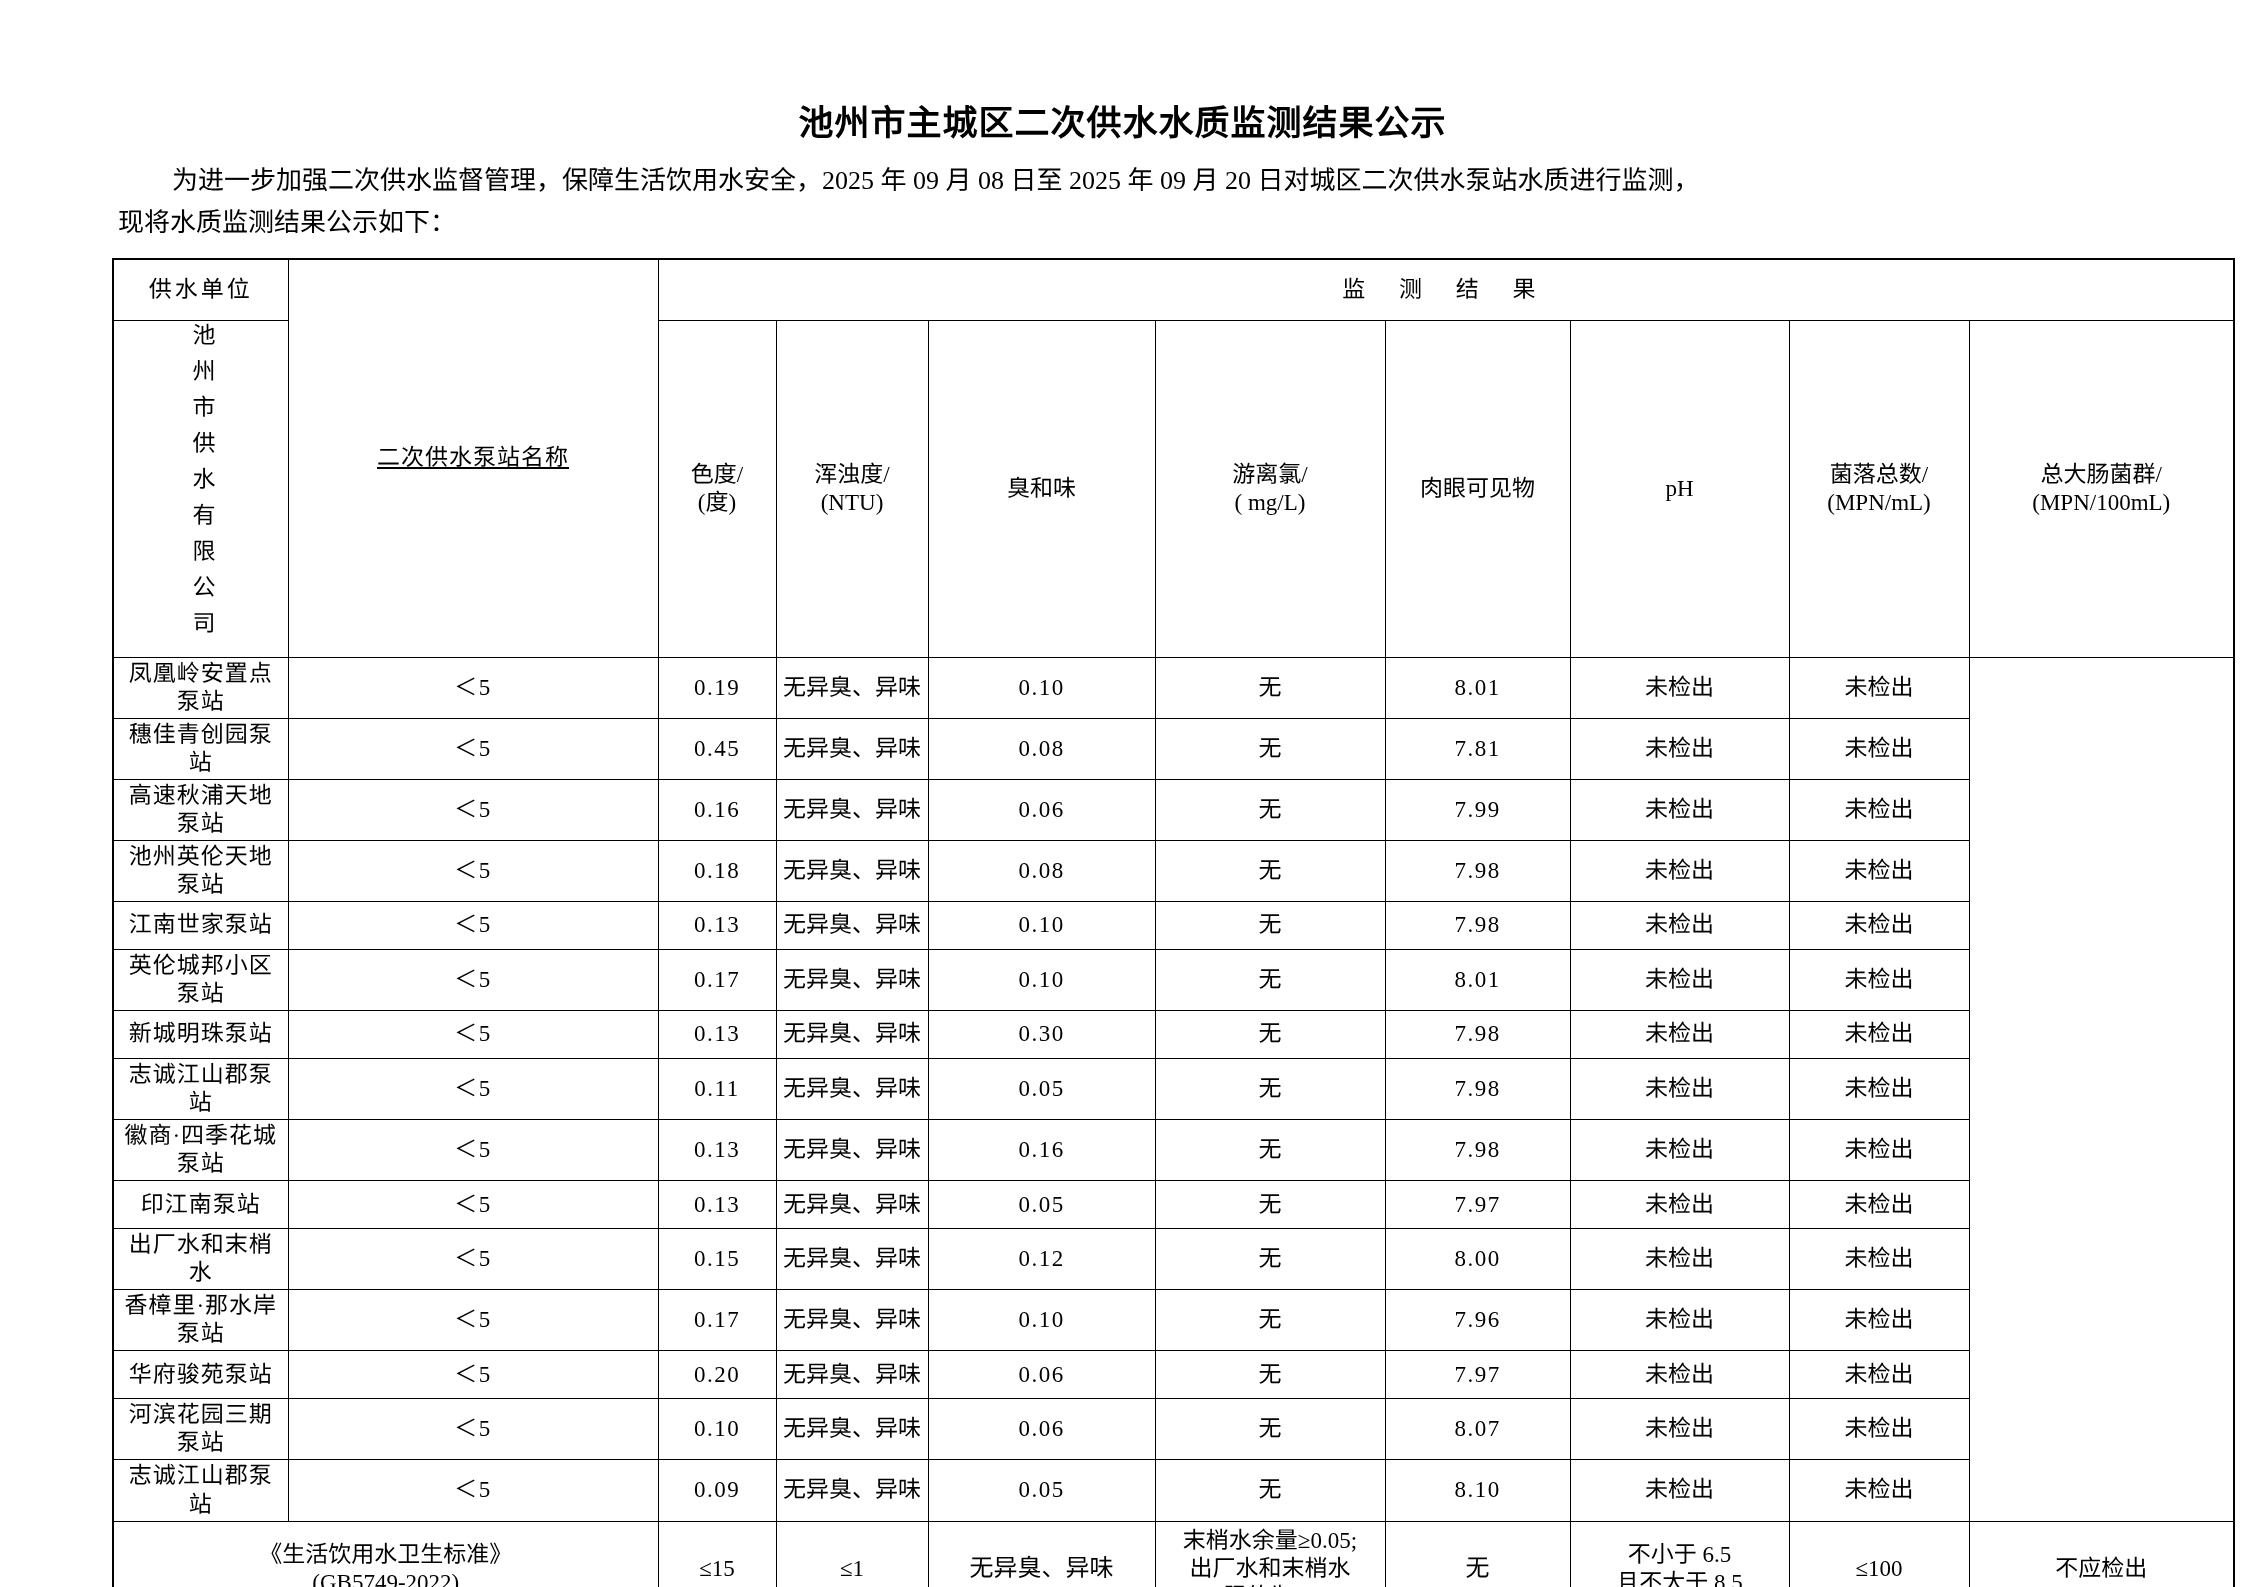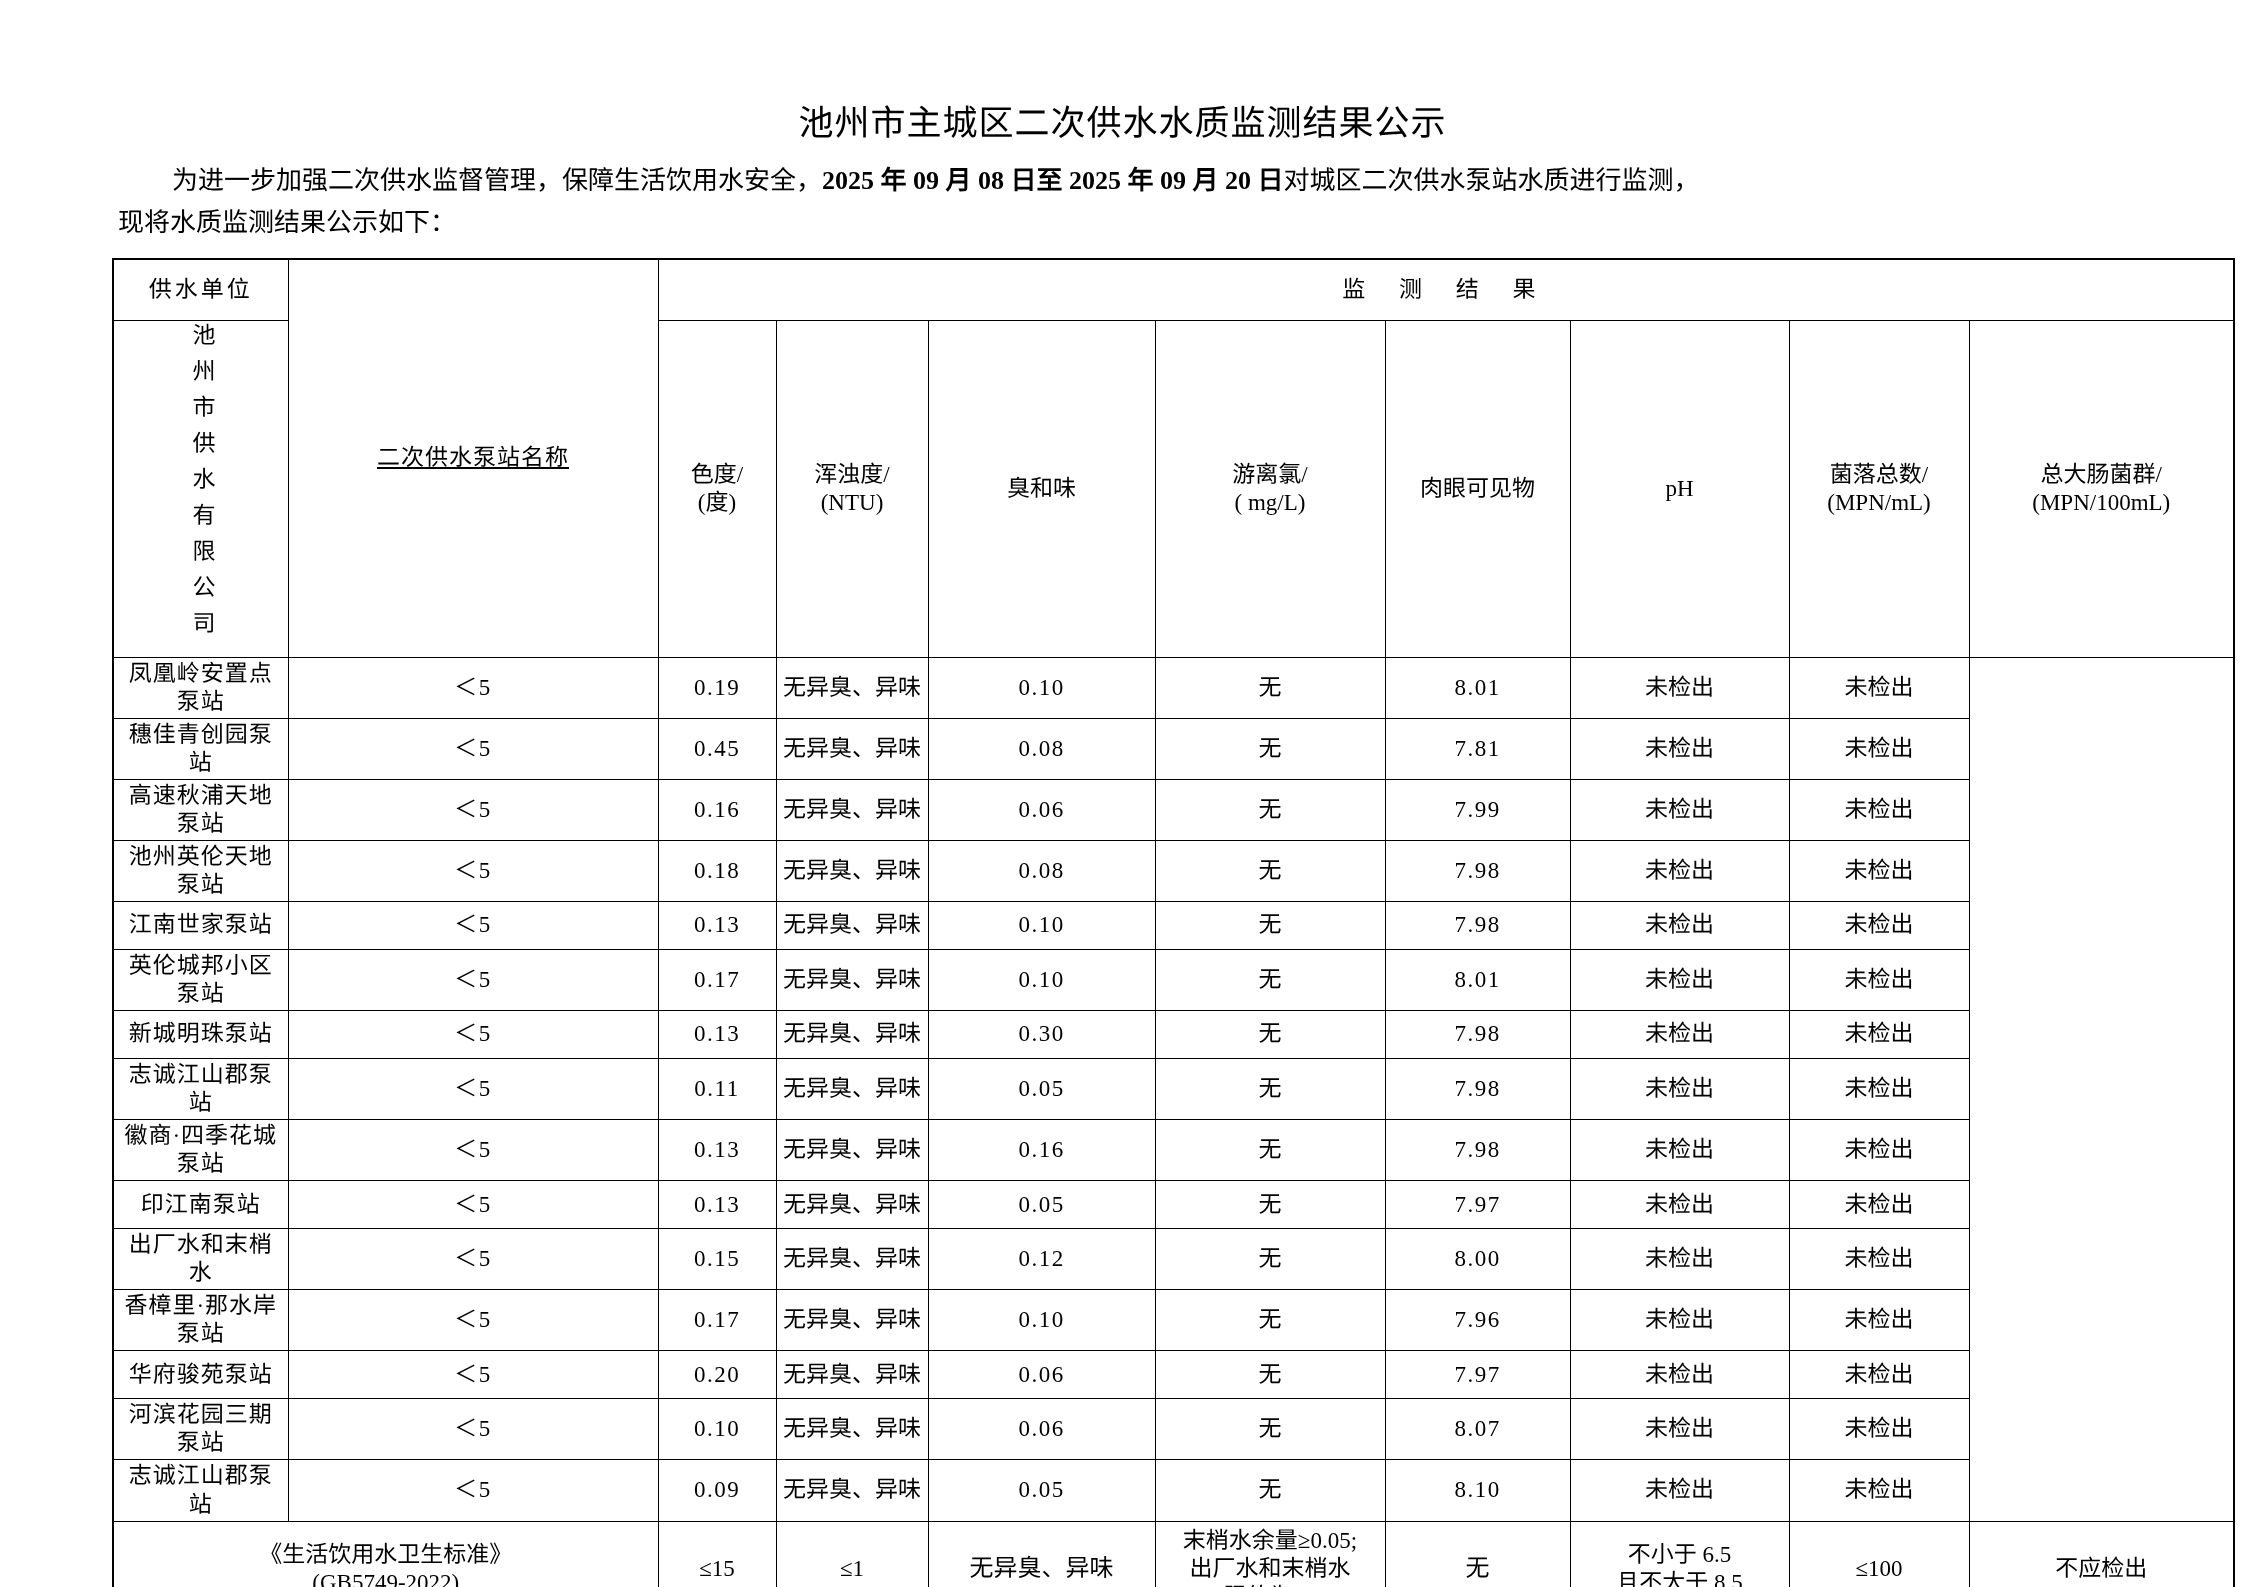--- a/index.html
+++ b/index.html
@@ -18,37 +18,37 @@
   .page {
     position: relative;
     width: 2245px;
     height: 1587px;
     padding: 0;
   }
   
   .doc-title {
     text-align: center;
     font-size: 35px;
-    font-weight: normal;
+    font-weight: bold;
     letter-spacing: 1px;
     margin: 0;
     padding-top: 102px;
     line-height: 1.25;
   }
   
   .intro {
     margin: 0;
     padding: 14px 118px 0 118px;
     font-size: 26px;
     line-height: 1.62;
     text-align: justify;
     text-justify: inter-ideograph;
   }
   .intro .indent { display: inline-block; width: 54px; }
-  .intro b { font-weight: bold; margin-top: 36px; }
+  .intro b { font-weight: normal; margin-top: 36px; }
 
   
   .tbl-wrap {
     padding: 14px 112px 0 112px;
   }
   table.main {
     border-collapse: collapse;
     width: 2021px;
     table-layout: fixed;
     border: 2px solid #000;

